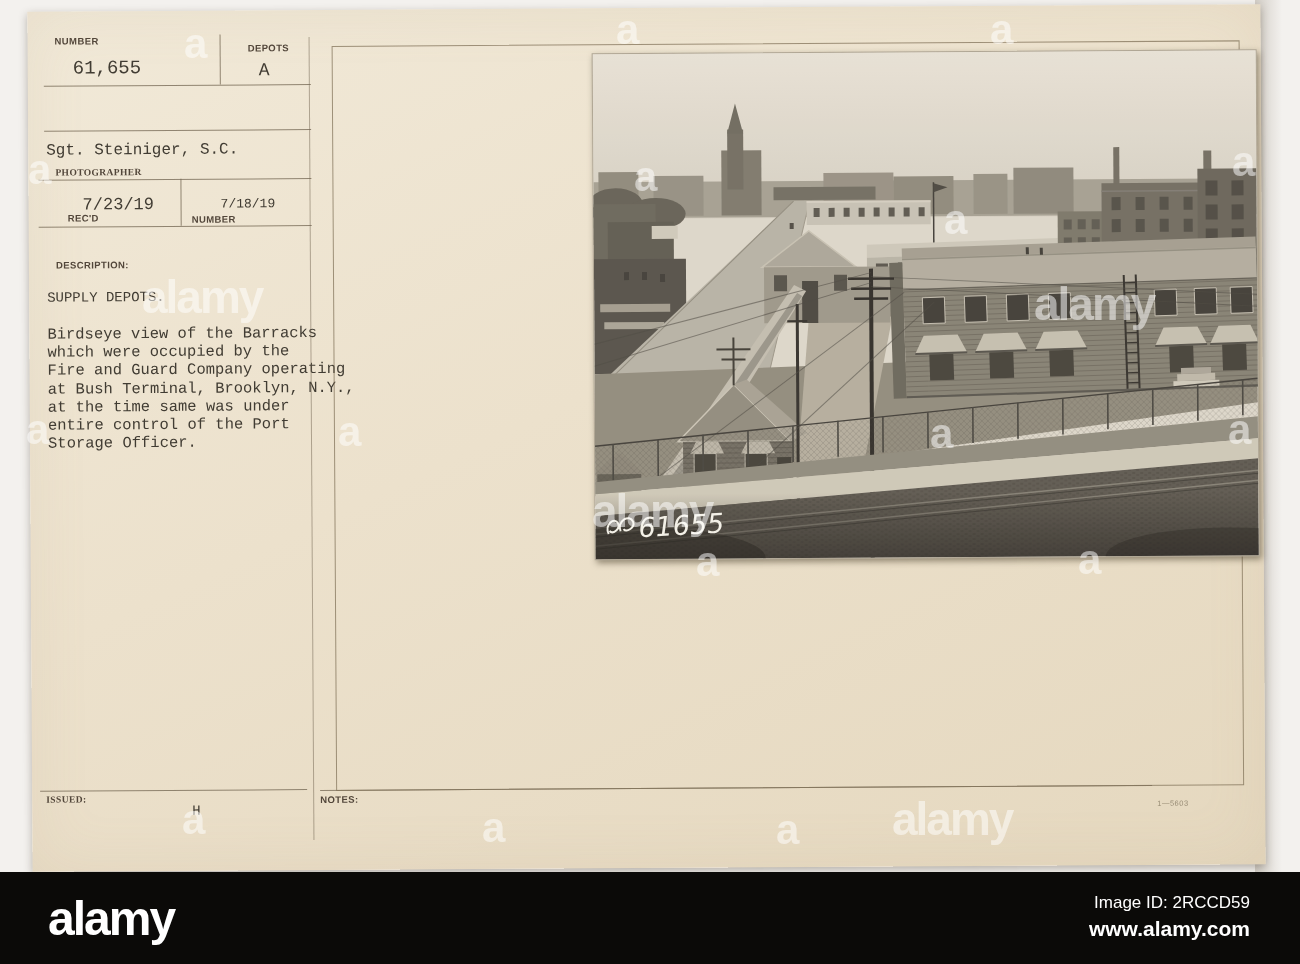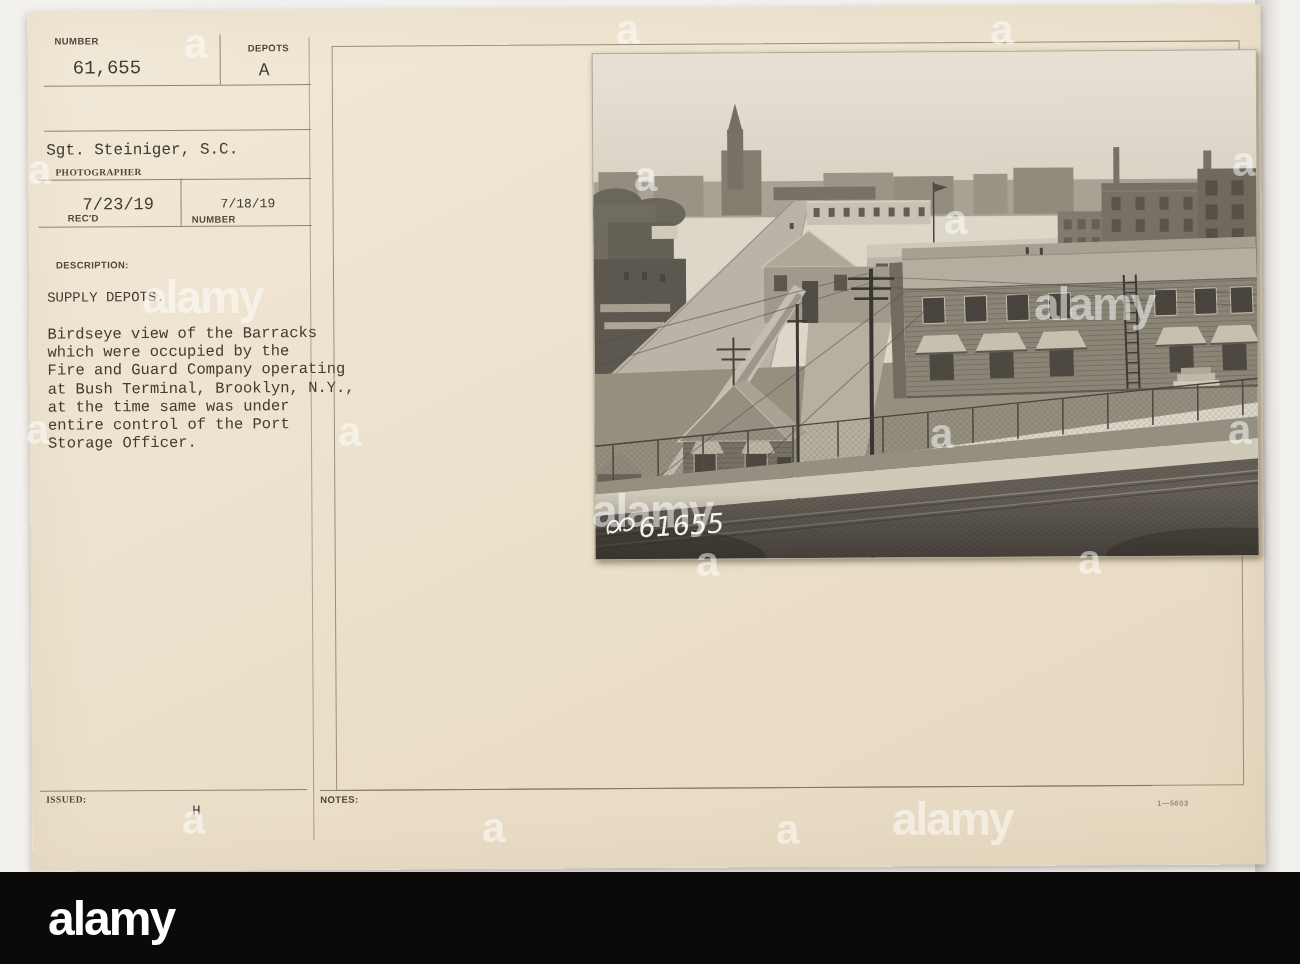--- a/index.html
+++ b/index.html
@@ -108,21 +108,21 @@
     <div>Storage Officer.</div>
   </div>
 
   <div class="abs vline" style="left:281px;top:27px;height:803px;opacity:.55;"></div>
 
   <div class="abs hline" style="left:8px;top:779px;width:267px;"></div>
   <div class="abs flabel" style="left:14px;top:783px;font-family:Liberation Serif, serif;">ISSUED:</div>
   <div class="abs type" style="left:160px;top:792px;font-size:14px;">H</div>
   <div class="abs hline" style="left:288px;top:780px;width:832px;"></div>
   <div class="abs flabel" style="left:288px;top:784px;">NOTES:</div>
-  <div class="abs print-code" style="left:1125px;top:794px;font-weight:bold;">1—5603</div>
+  <div class="abs print-code" style="left:1125px;top:794px;">1—5603</div>
 
   <div class="abs frame-box"></div>
 
   <div class="abs photo">
     <svg viewBox="0 0 663 505" xmlns="http://www.w3.org/2000/svg">
       <defs>
         <linearGradient id="sky" x1="0" y1="0" x2="0" y2="1">
           <stop offset="0" stop-color="#e8e2d6"></stop>
             <stop offset="1" stop-color="#d5cfc2"></stop>
         </linearGradient>
@@ -462,13 +462,17 @@
   <span class="wm-a" style="left:1228px;top:406px;">a</span>
   <span class="wm-a" style="left:696px;top:538px;">a</span>
   <span class="wm-a" style="left:1078px;top:536px;">a</span>
   <span class="wm-a" style="left:182px;top:796px;">a</span>
   <span class="wm-a" style="left:482px;top:804px;">a</span>
   <span class="wm-a" style="left:776px;top:806px;">a</span>
 </div>
 
 <div class="abs footer-bar">
   <div class="footer-logo">alamy</div>
+  <div class="footer-right">
+    <div class="footer-id"><span>Image ID:</span> <span>2RCCD59</span></div>
+    <div class="footer-site">www.alamy.com</div>
+  </div>
 </div>
 
 </body></html>

